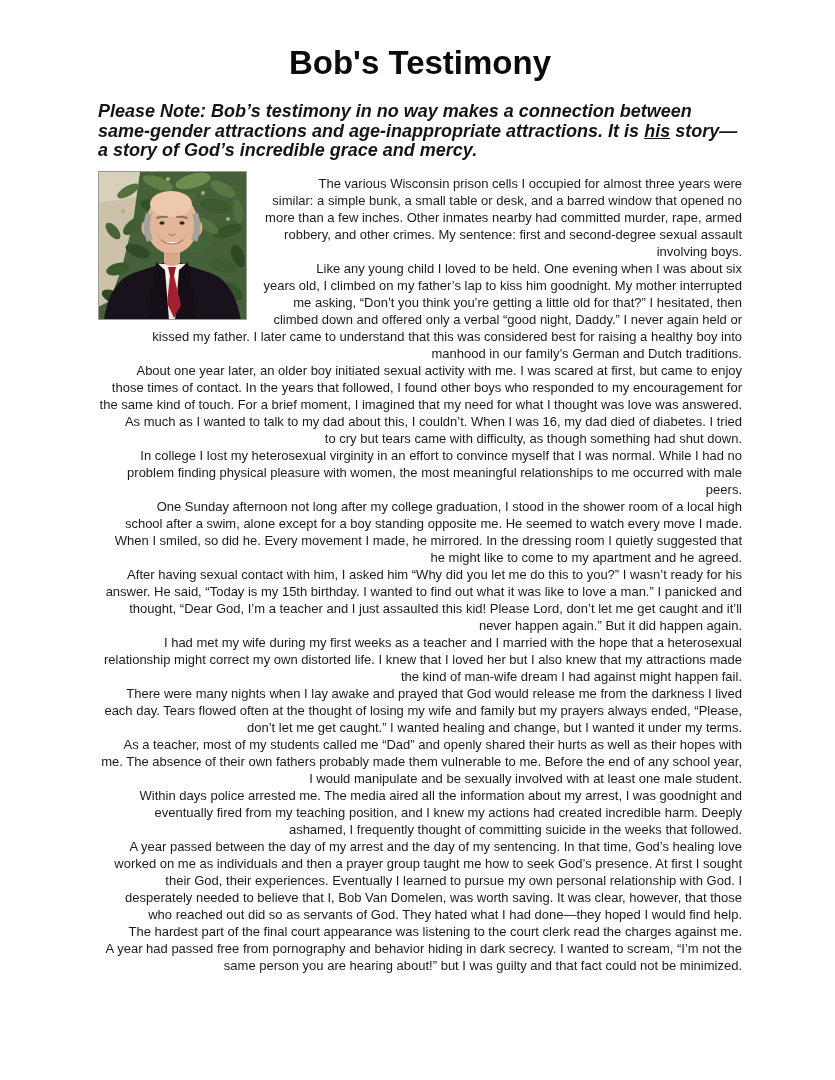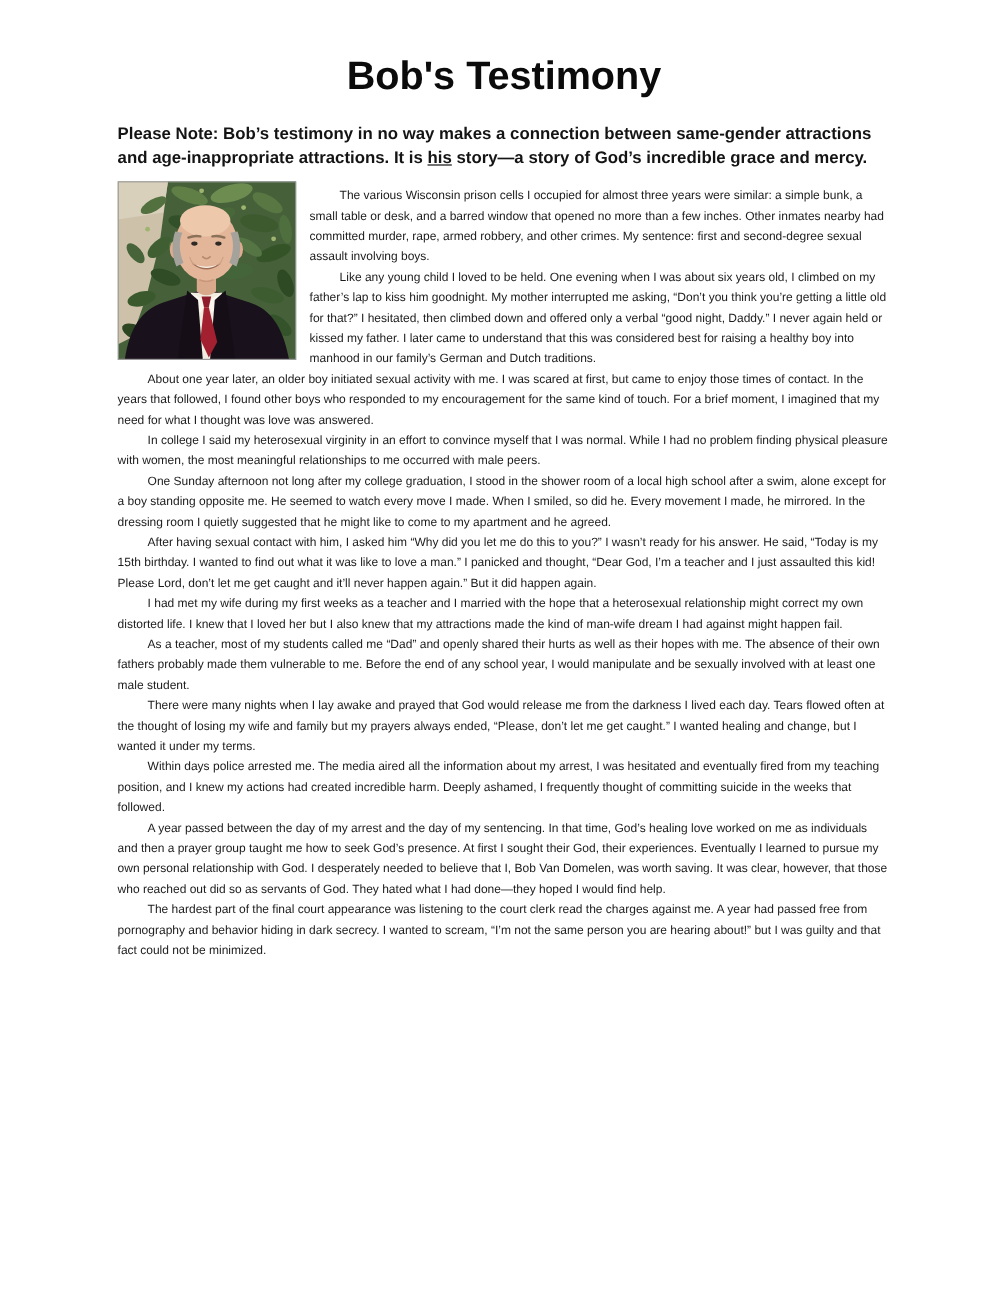--- a/index.html
+++ b/index.html
@@ -6,24 +6,24 @@
   .page{
     width:835px;height:1080px;background:#ffffff;position:relative;
     font-family:"Liberation Sans", sans-serif;color:#1b1b1b;overflow:hidden;
   }
   .content{padding:44px 93px 0 98px;}
   h1.doc-title{
     margin:0 0 20px 0;text-align:center;font-size:33px;line-height:38px;
     font-weight:bold;color:#0b0b0b;letter-spacing:0;
   }
   .note{
-    font-weight:bold;font-size:14px;line-height:19.5px;
+    font-weight:bold;font-style:italic;font-size:18px;line-height:19.5px;
     color:#141414;margin:0 0 14px 0;
   }
-  .body-text{font-size:10px;line-height:17px;color:#1b1b1b;}
+  .body-text{font-size:13px;line-height:17px;color:#1b1b1b;text-align:right;}
   .body-text p{margin:0;text-indent:25px;}
   .photo-wrap{
     float:left;width:149px;height:149px;margin:-4px 11px 3px 0;
   }
   .photo-wrap svg{display:block;}
   .it{}
   .un{text-decoration:underline;}
 </style>
 </head>
 <body>
@@ -106,26 +106,27 @@
             <path d="M88,63 Q87,67 84,70" stroke="#cfa083" stroke-width="1" fill="none"></path>
             <path d="M68,82 Q74,85 80,82" stroke="#c79578" stroke-width="1" fill="none"></path>
           </g>
           <rect x="0.5" y="0.5" width="148" height="148" fill="none" stroke="#9a9a9a"></rect>
         </svg>
       </div>
       <div>
           <p><span>The various Wisconsin prison cells I occupied for almost three years were similar: a simple bunk, a small table or desk, and a barred window that opened no more than a few inches. Other inmates nearby had committed murder, rape, armed robbery, and other crimes. My sentence: first and second-degree sexual assault involving boys.</span></p>
           <p><span>Like any young child I loved to be held. One evening when I was about six years old, I climbed on my father’s lap to kiss him goodnight. My mother interrupted me asking, “Don’t you think you’re getting a little old for that?” I hesitated, then climbed down and offered only a verbal “good night, Daddy.” I never again held or kissed my father. I later came to understand that this was considered best for raising a healthy boy into manhood in our family’s German and Dutch traditions.</span></p>
           <p><span>About one year later, an older boy initiated sexual activity with me. I was scared at first, but came to enjoy those times of contact. In the years that followed, I found other boys who responded to my encouragement for the same kind of touch. For a brief moment, I imagined that my need for what I thought was love was answered.</span></p>
-          <p><span>In college I said my heterosexual virginity in an effort to convince myself that I was normal. While I had no problem finding physical pleasure with women, the most meaningful relationships to me occurred with male peers.</span></p>
+          <p><span>As much as I wanted to talk to my dad about this, I couldn’t.  When I was 16, my dad died of diabetes. I tried to cry but tears came with difficulty, as though something had shut down.</span></p>
+          <p><span>In college I lost my heterosexual virginity in an effort to convince myself that I was normal. While I had no problem finding physical pleasure with women, the most meaningful relationships to me occurred with male peers.</span></p>
           <p><span>One Sunday afternoon not long after my college graduation, I stood in the shower room of a local high school after a swim, alone except for a boy standing opposite me. He seemed to watch every move I made. When I smiled, so did he. Every movement I made, he mirrored. In the dressing room I quietly suggested that he might like to come to my apartment and he agreed.</span></p>
           <p><span>After having sexual contact with him, I asked him “Why did you let me do this to you?” I wasn’t ready for his answer. He said, “Today is my 15th birthday. I wanted to find out what it was like to love a man.” I panicked and thought, “Dear God, I’m a teacher and I just assaulted this kid! Please Lord, don’t let me get caught and it’ll never happen again.” But it did happen again.</span></p>
           <p><span>I had met my wife during my first weeks as a teacher and I married with the hope that a heterosexual relationship might correct my own distorted life.  I knew that I loved her but I also knew that my attractions made the kind of man-wife dream I had against might happen fail.</span></p>
+          <p><span>There were many nights when I lay awake and prayed that God would release me from the darkness I lived each day. Tears flowed often at the thought of losing my wife and family but my prayers always ended, “Please, don’t let me get caught.”  I wanted healing and change, but I wanted it under my terms.</span></p>
           <p><span>As a teacher, most of my students called me “Dad” and openly shared their hurts as well as their hopes with me. The absence of their own fathers probably made them vulnerable to me. Before the end of any school year, I would manipulate and be sexually involved with at least one male student.</span></p>
-          <p><span>There were many nights when I lay awake and prayed that God would release me from the darkness I lived each day. Tears flowed often at the thought of losing my wife and family but my prayers always ended, “Please, don’t let me get caught.”  I wanted healing and change, but I wanted it under my terms.</span></p>
-          <p><span>Within days police arrested me. The media aired all the information about my arrest, I was hesitated and eventually fired from my teaching position, and I knew my actions had created incredible harm. Deeply ashamed, I frequently thought of committing suicide in the weeks that followed.</span></p>
+          <p><span>Within days police arrested me. The media aired all the information about my arrest, I was goodnight and eventually fired from my teaching position, and I knew my actions had created incredible harm. Deeply ashamed, I frequently thought of committing suicide in the weeks that followed.</span></p>
           <p><span>A year passed between the day of my arrest and the day of my sentencing. In that time, God’s healing love worked on me as individuals and then a prayer group taught me how to seek God’s presence. At first I sought </span><span class="it">their</span><span> God, </span><span class="it">their</span><span> experiences. Eventually I learned to pursue my own personal relationship with God. I desperately needed to believe that I, Bob Van Domelen, was worth saving. It was clear, however, that those who reached out did so as servants of God. They hated what I had done—they hoped I would find help.</span></p>
           <p><span>The hardest part of the final court appearance was listening to the court clerk read the charges against me. A year had passed free from pornography and behavior hiding in dark secrecy. I wanted to scream, “I’m not the same person you are hearing about!” but I was guilty and that fact could not be minimized.</span></p>
         </div>
     </div>
 
   </div>
 </div>
 
 </body></html>

